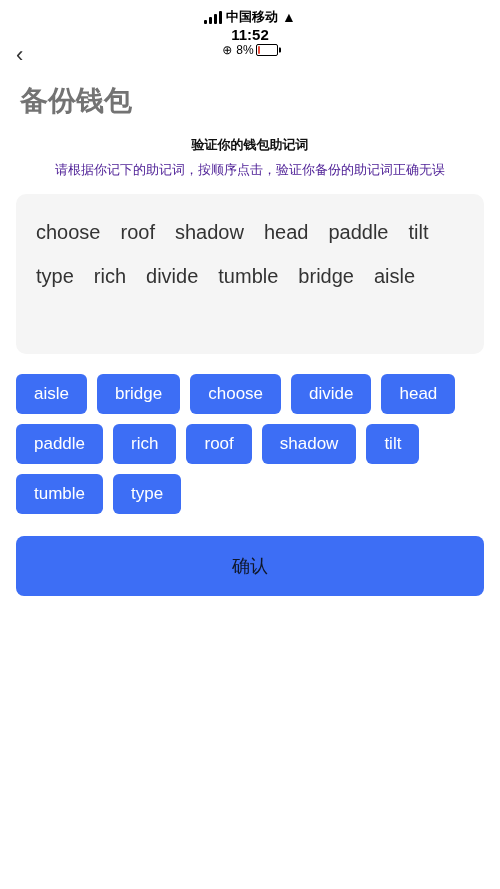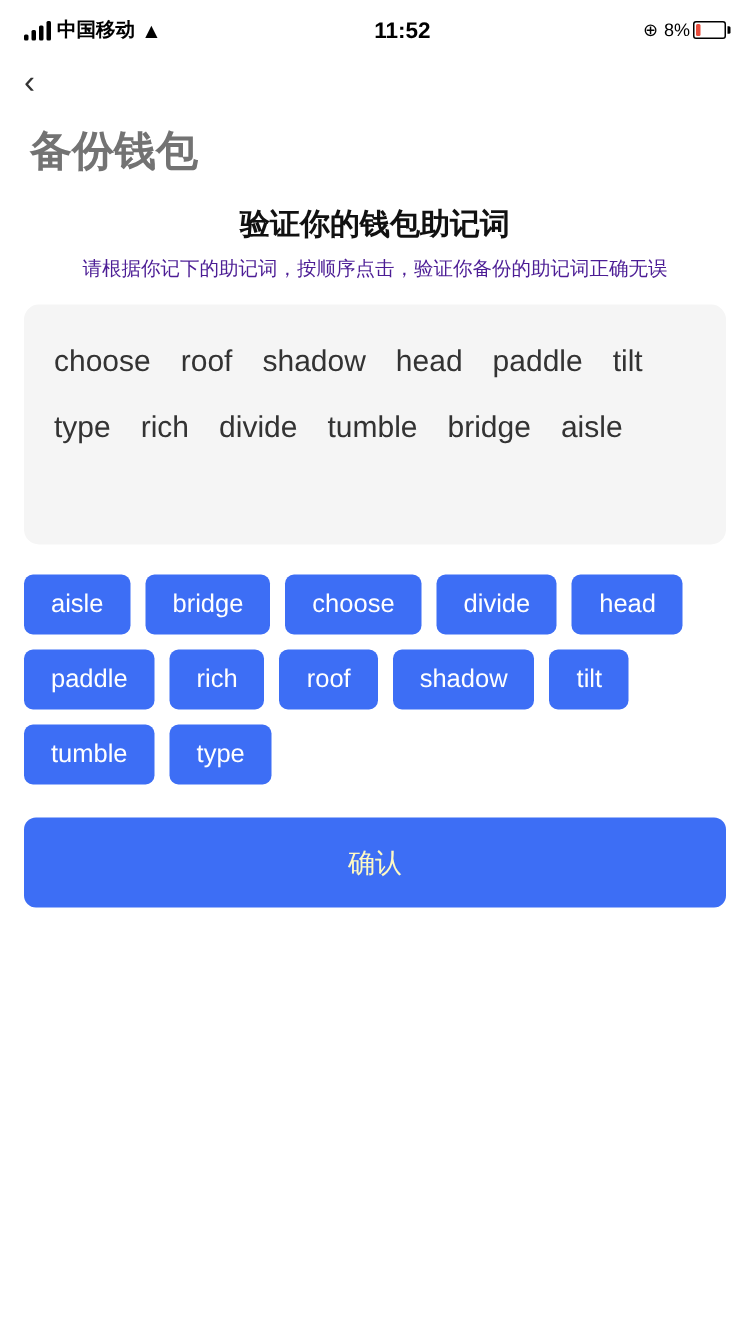--- a/index.html
+++ b/index.html
@@ -14,20 +14,21 @@
     }
 
     
     .status-bar {
       display: flex;
       justify-content: space-between;
       align-items: center;
       padding: 8px 16px 4px 16px;
       height: 36px;
       background: #fff;
+      flex-direction: column;
     }
     .status-left {
       display: flex;
       align-items: center;
       gap: 4px;
       font-size: 13px;
       font-weight: 600;
     }
     .signal-bars {
       display: flex;
@@ -103,21 +104,21 @@
     .page-title {
       padding: 8px 36px 16px 20px;
       font-size: 28px;
       font-weight: 700;
       color: #737373;
     }
 
     
     .section-title {
       text-align: center;
-      font-size: 20px;
+      font-size: 13px;
       font-weight: 600;
       color: #111;
       margin-bottom: 6px;
     }
     .section-desc {
       text-align: center;
       font-size: 13px;
       color: #4c1d95;
       line-height: 1.5;
       padding: 0 24px;
@@ -166,21 +167,21 @@
       outline: none;
     }
 
     
     .confirm-btn-wrap {
       margin: 22px 16px 0 16px;
     }
     .confirm-btn {
       width: 100%;
       background: #3d6ef5;
-      color: #fef9c3;
+      color: #0f172a;
       border: none;
       border-radius: 8px;
       padding: 18px;
       font-size: 18px;
       font-weight: 500;
       cursor: pointer;
       text-align: center;
     }
   </style>
 </head>

